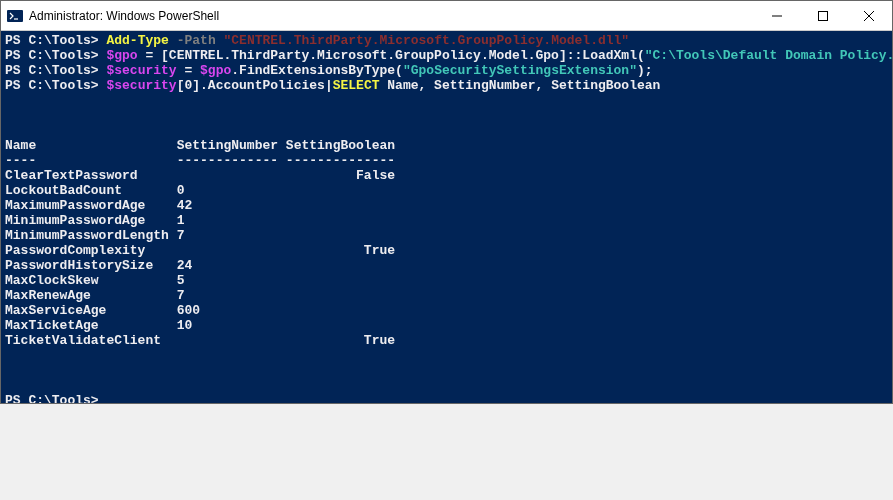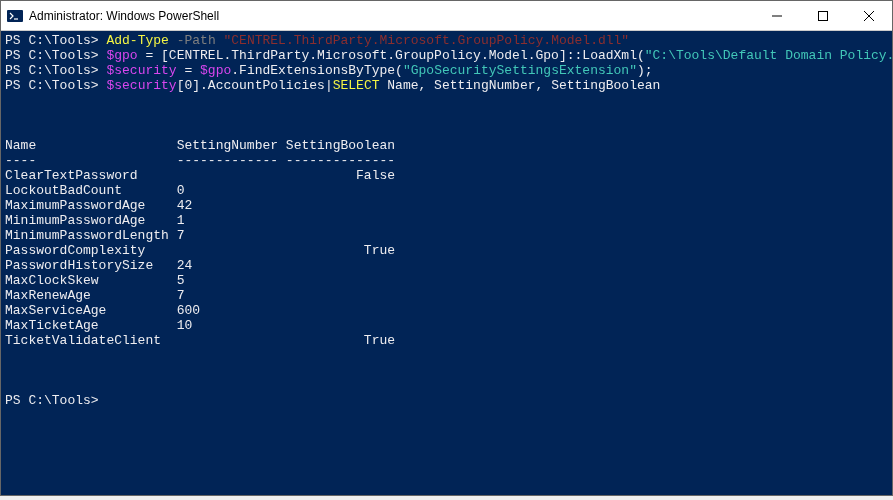--- a/index.html
+++ b/index.html
@@ -6,21 +6,21 @@
     body {
       width: 893px;
       height: 500px;
       font-family: Consolas, 'Courier New', monospace;
       font-size: 13px;
       background: #f0f0f0;
       overflow: hidden;
     }
     .window {
       width: 893px;
-      height: 496px;
+      height: 404px;
       border: 1px solid #666;
       background: #012456;
       display: flex;
       flex-direction: column;
     }
     .titlebar {
       height: 30px;
       background: #fff;
       display: flex;
       align-items: center;
@@ -63,21 +63,21 @@
       line-height: 15px;
       white-space: pre;
       overflow: hidden;
     }
     .prompt { color: #eeedf0; }
     .cmd-yellow { color: #f5f543; }
     .cmd-green { color: #d946ef; }
     .cmd-gray { color: #7f7f7f; }
     .cmd-darkred { color: #8b2e2e; }
     .cmd-teal { color: #42c7b8; }
-    .row { display: block; }
+    .row { display: block; font-weight: bold; }
     .col-name { display: inline-block; width: 22ch; }
     .col-num { display: inline-block; width: 13ch; text-align: right; padding-right: 1ch; }
     .col-bool { display: inline-block; width: 14ch; text-align: right; }
   </style>
 </head>
 <body>
 
 <div class="window">
   <div class="titlebar">
     <span class="titlebar-icon">

